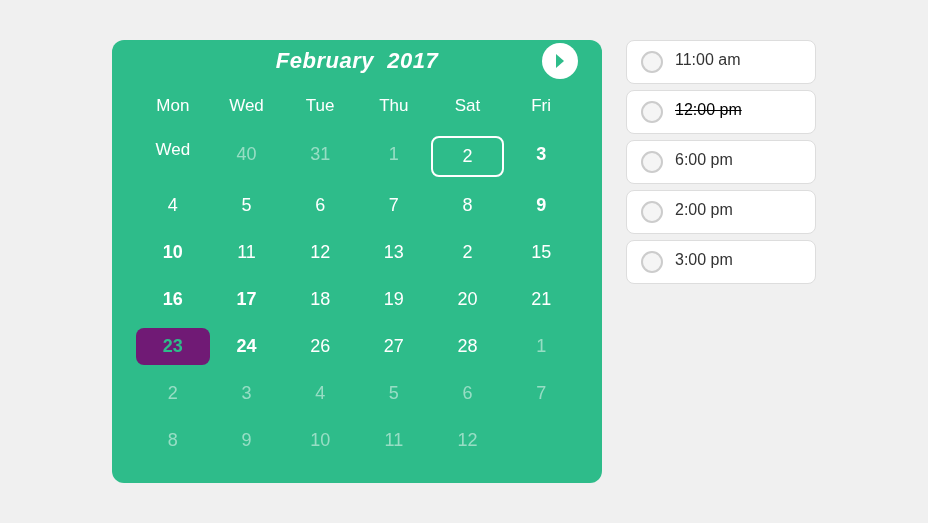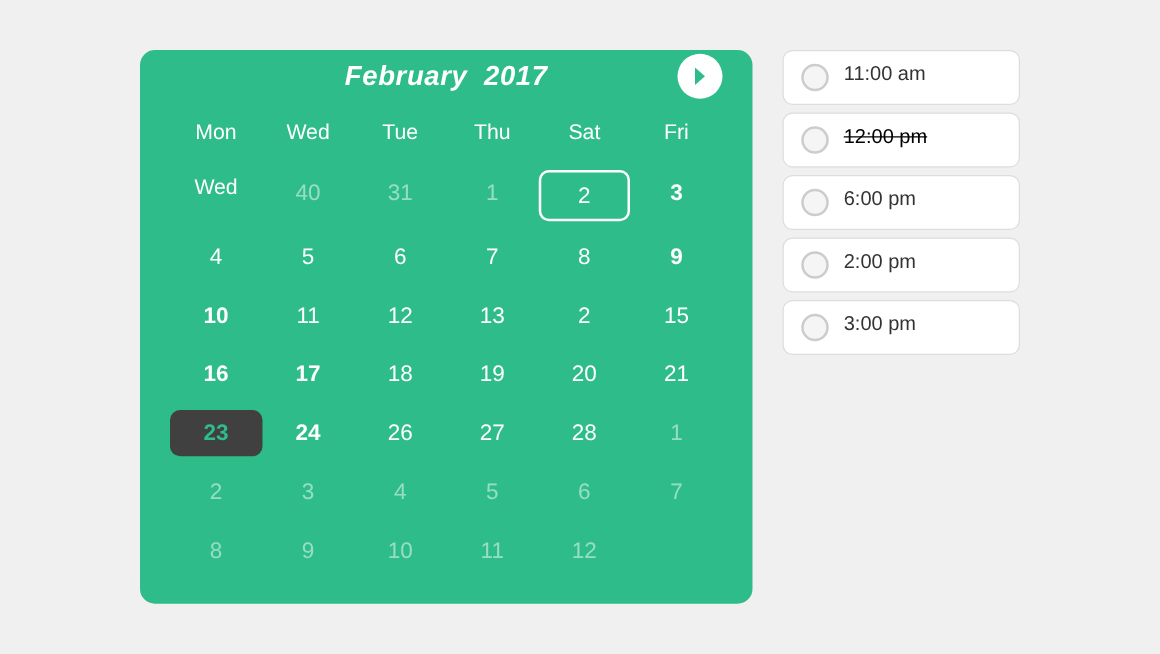--- a/index.html
+++ b/index.html
@@ -80,21 +80,21 @@
       opacity: 0.5;
     }
     .cal-cell.bold {
       font-weight: 700;
     }
     .cal-cell.today-outline {
       border: 2px solid white;
       border-radius: 8px;
     }
     .cal-cell.selected {
-      background: #404040;
+      background: #701a75;
       color: #2ebc8a;
       font-weight: 700;
       border-radius: 8px;
     }
     .time-panel {
       display: flex;
       flex-direction: column;
       gap: 0;
       width: 190px;
     }

